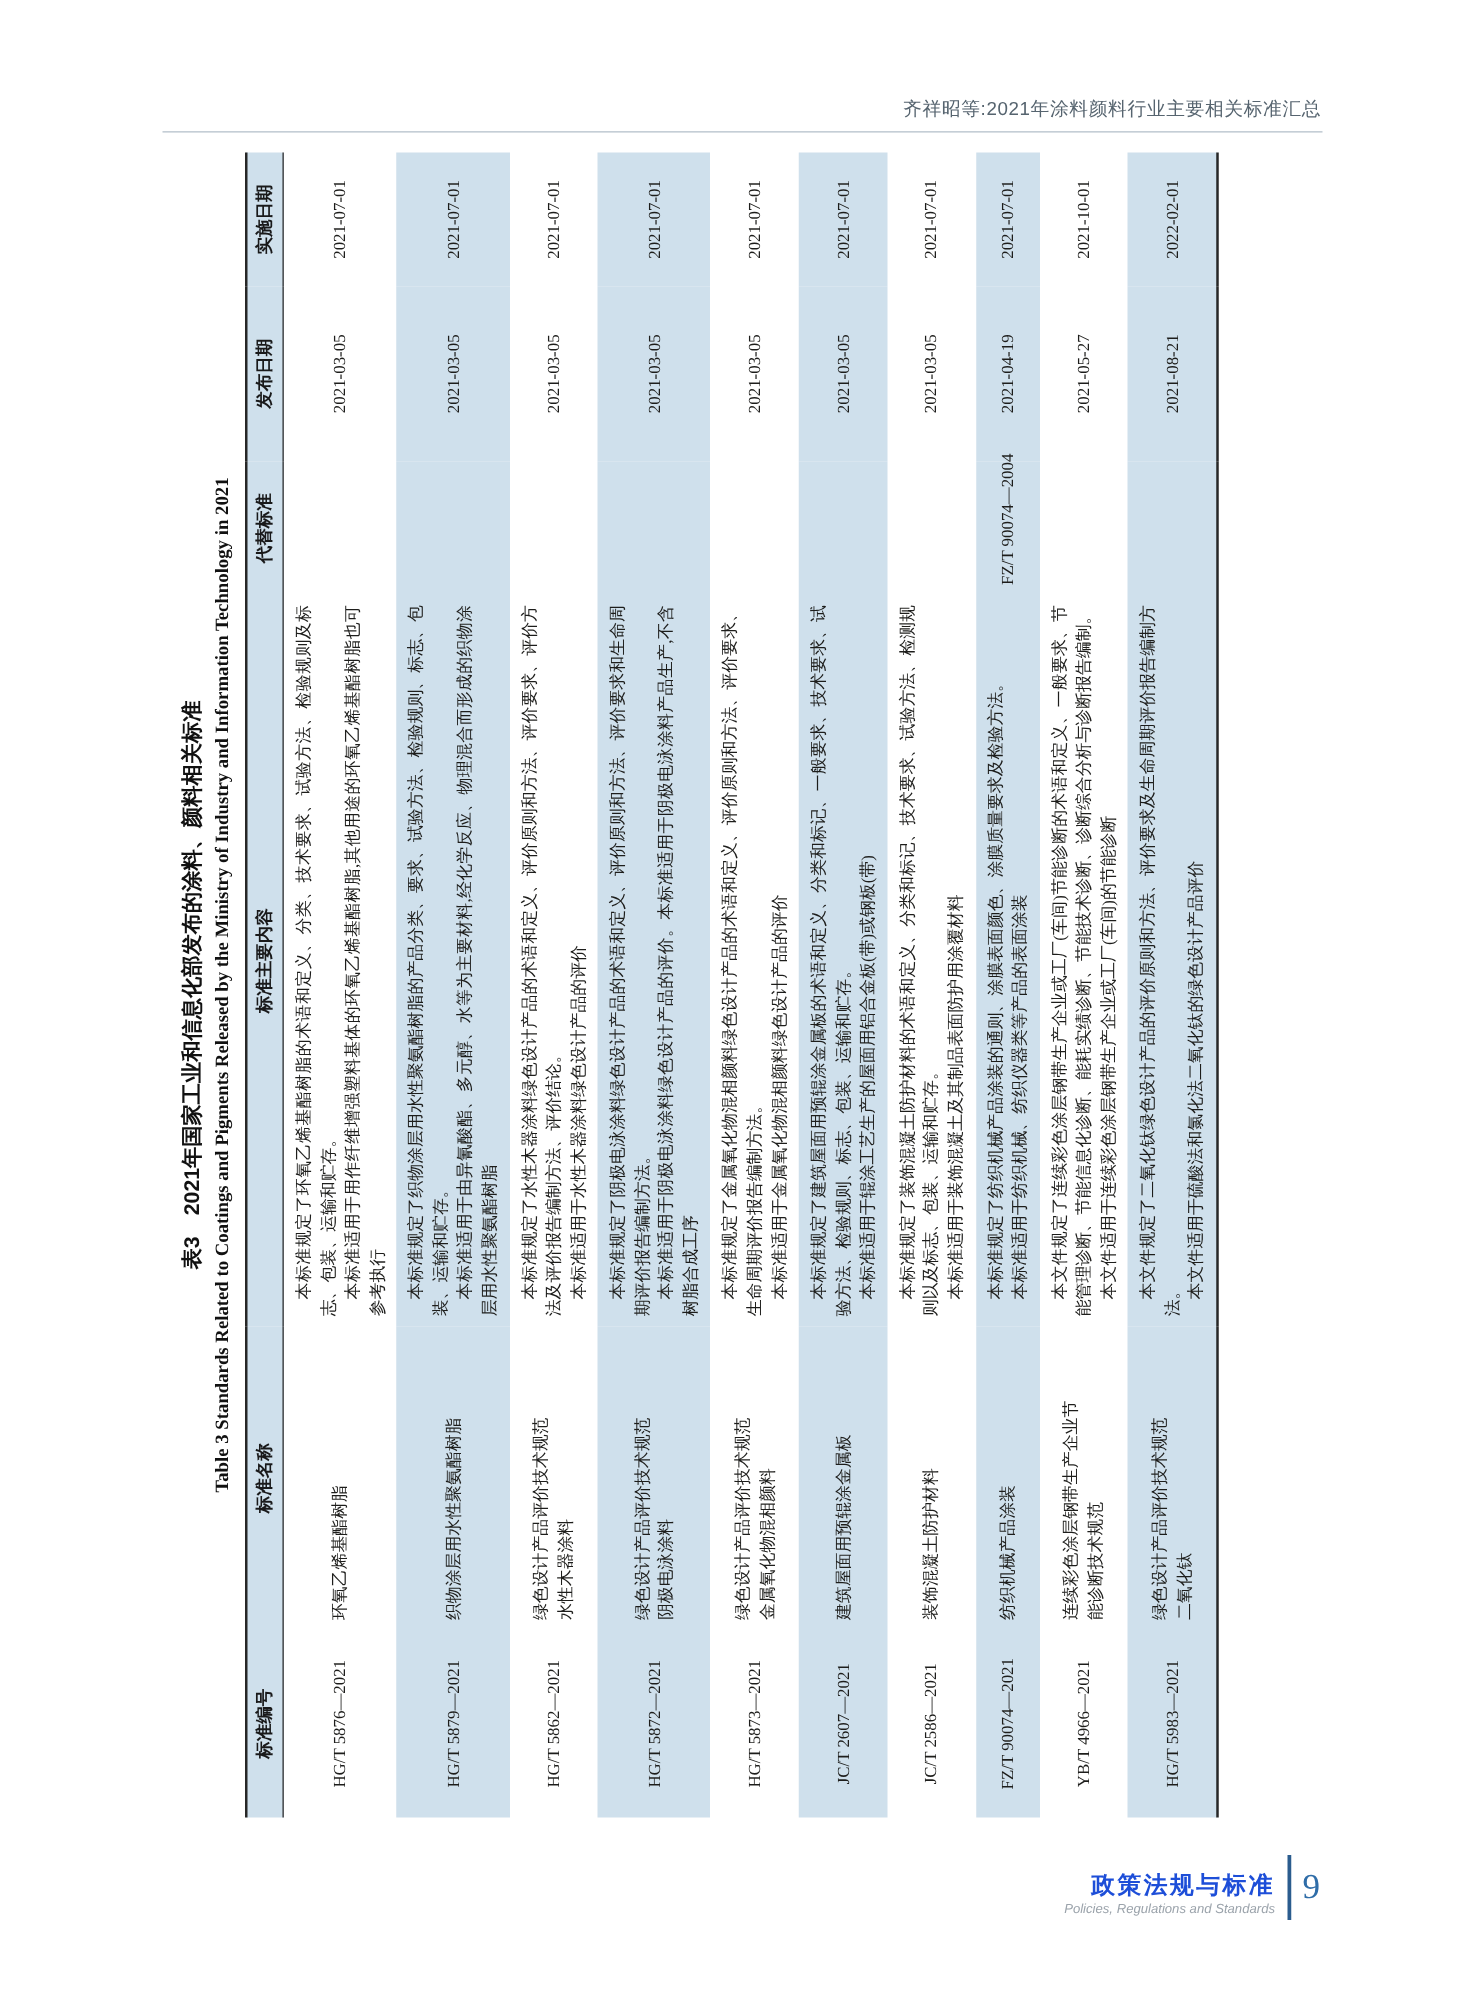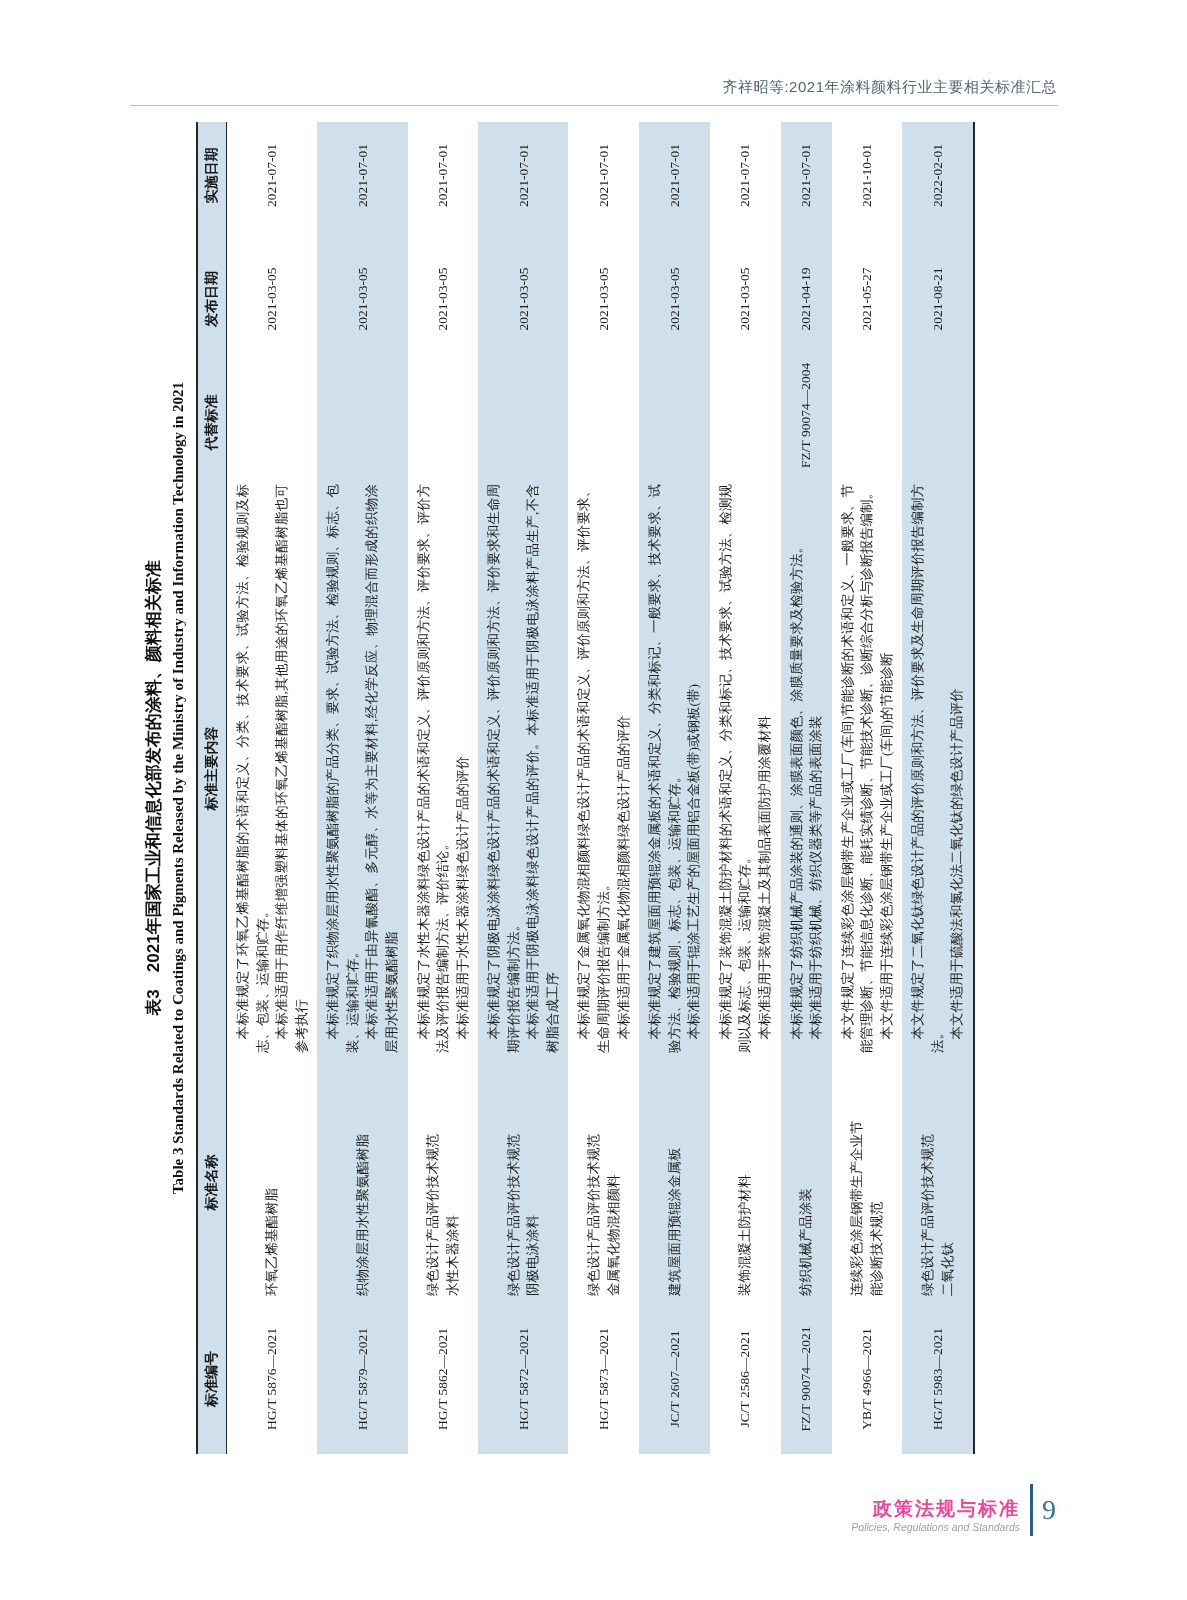--- a/index.html
+++ b/index.html
@@ -50,21 +50,21 @@
   table.std td { vertical-align:middle; padding:6px 8px; font-size:13.5px; line-height:1.45; }
   td.code, td.repl, td.date { text-align:center; white-space:nowrap; font-size:14px; padding:6px 2px; }
   td.name { font-size:14px; line-height:1.5; white-space:pre-line; padding-left:12px; }
   td.content p { margin:0; text-indent:1em; text-align:justify; }
 
   
   .footer { position:absolute; top:1484px; right:131px; display:flex; align-items:center; }
   .footer-text { text-align:right; }
   .footer-cn {
     font-family:"Liberation Sans","DejaVu Sans",sans-serif; font-weight:bold;
-    font-size:19px; color:#ec4899; letter-spacing:2px; line-height:1.1;margin-top:12px;
+    font-size:19px; color:#1d4ed8; letter-spacing:2px; line-height:1.1;margin-top:12px;
   }
   .footer-en {
     font-family:"Liberation Sans","DejaVu Sans",sans-serif;
     font-size:10.5px; color:#9ba3ab; margin-top:2px;font-style:italic;
   }
   .footer-bar { width:3px; height:52px; background:#2b5c8e; margin:0 9px 0 10px; }
   .footer-num { font-family:"Liberation Serif","DejaVu Serif",serif; font-size:28px; color:#2f6da8; }
 </style>
 </head>
 <body>

